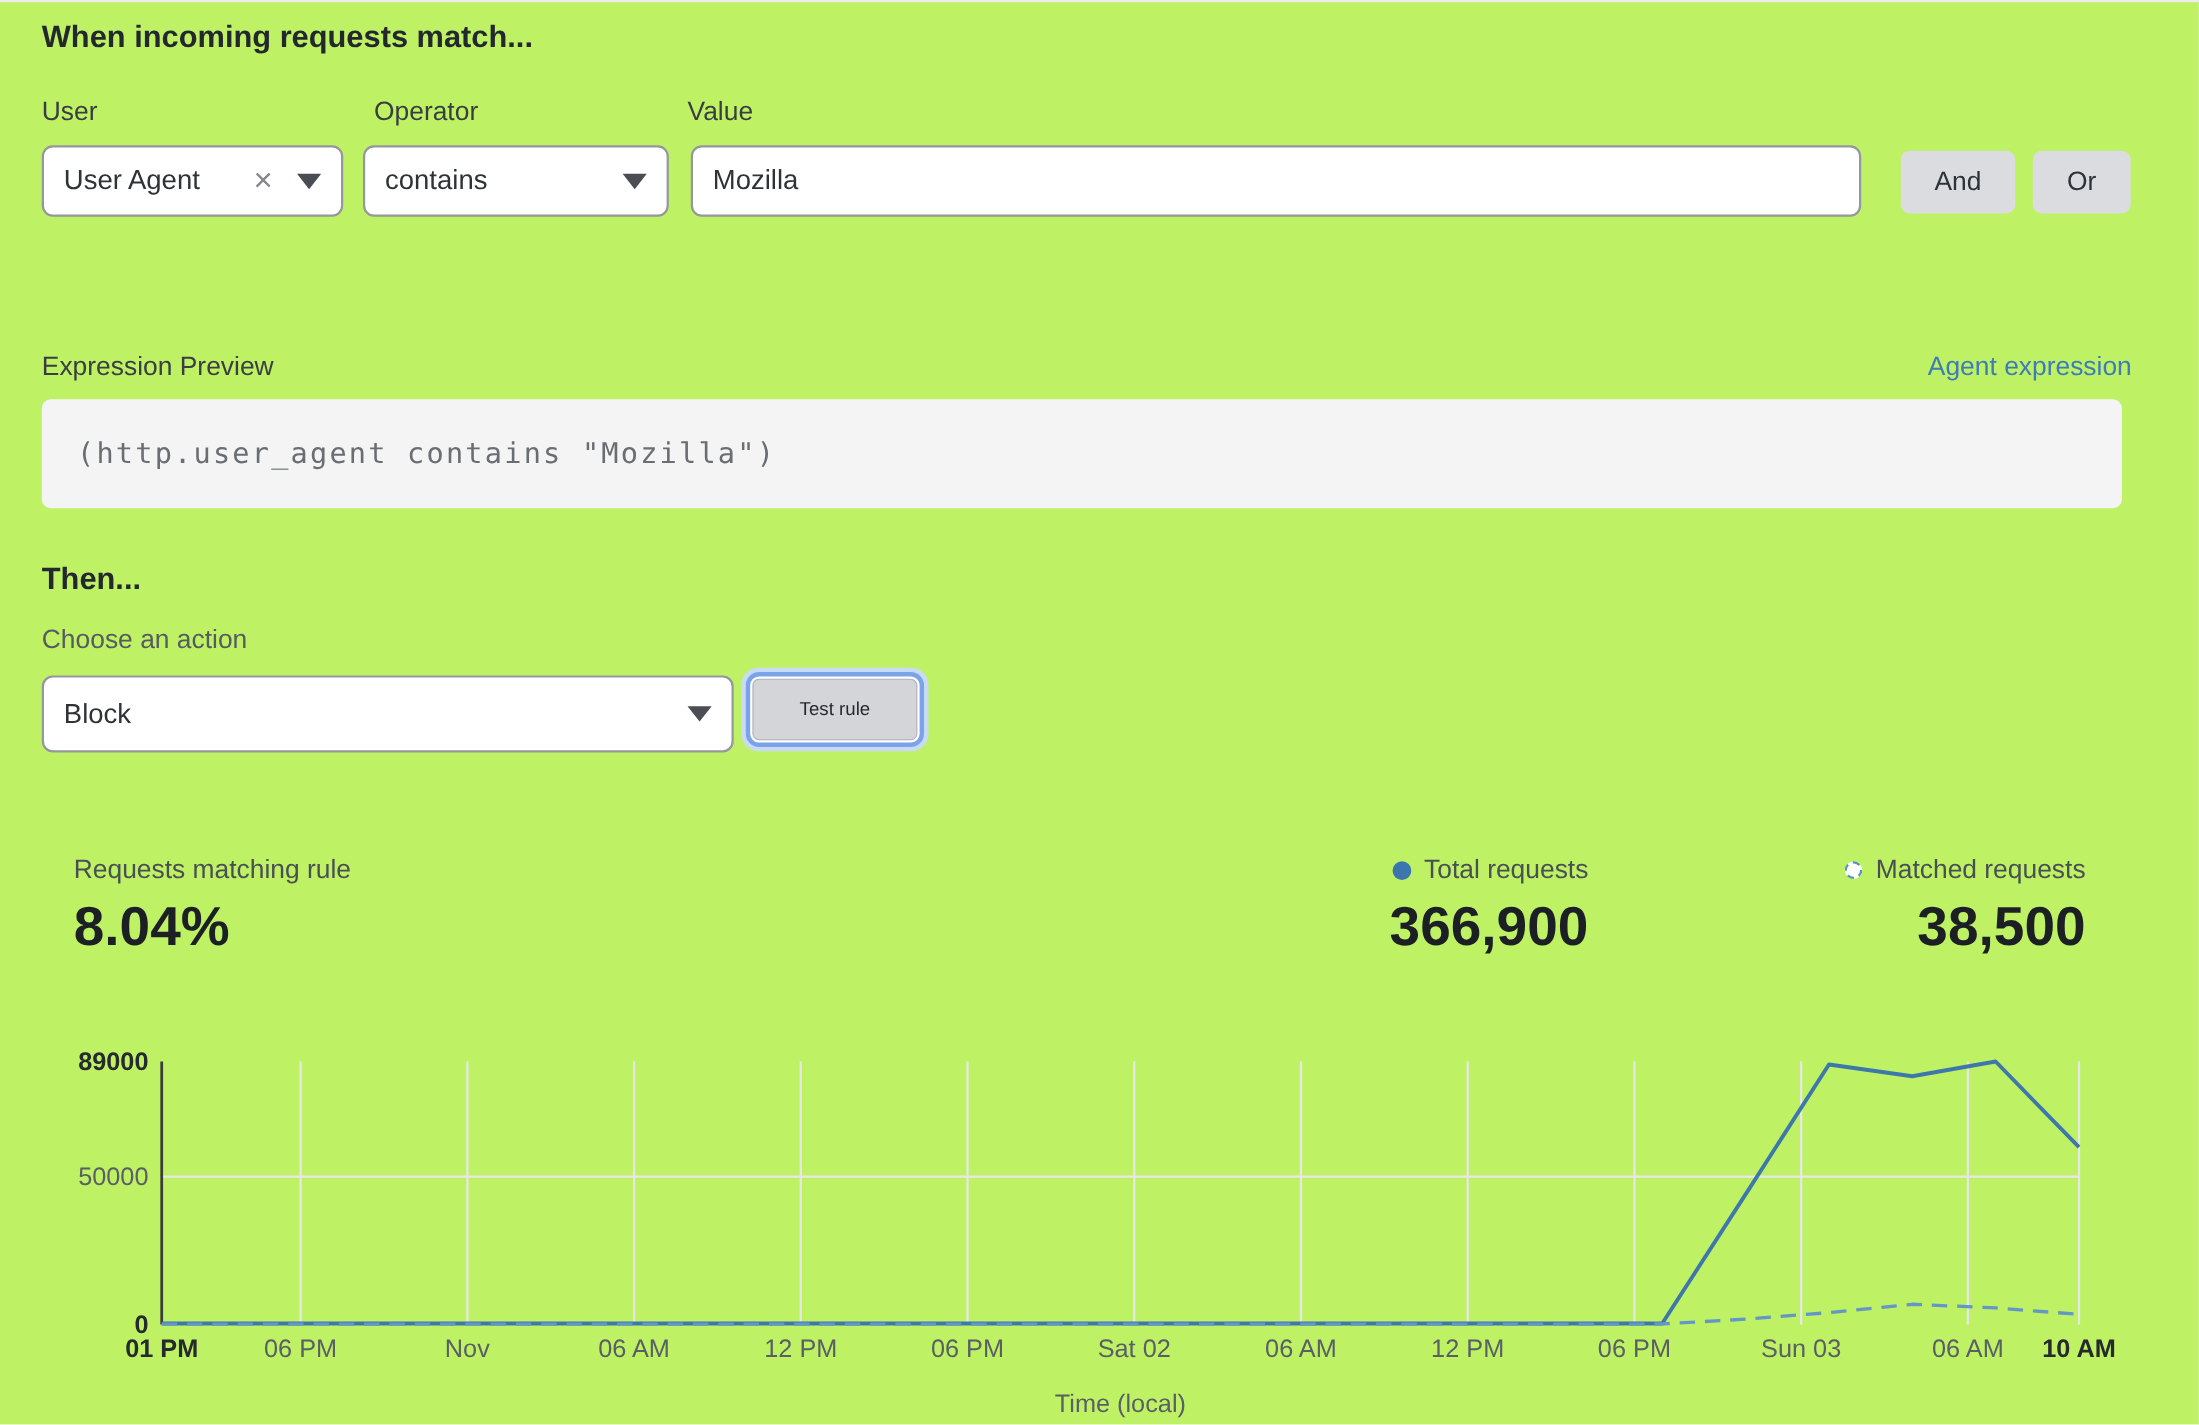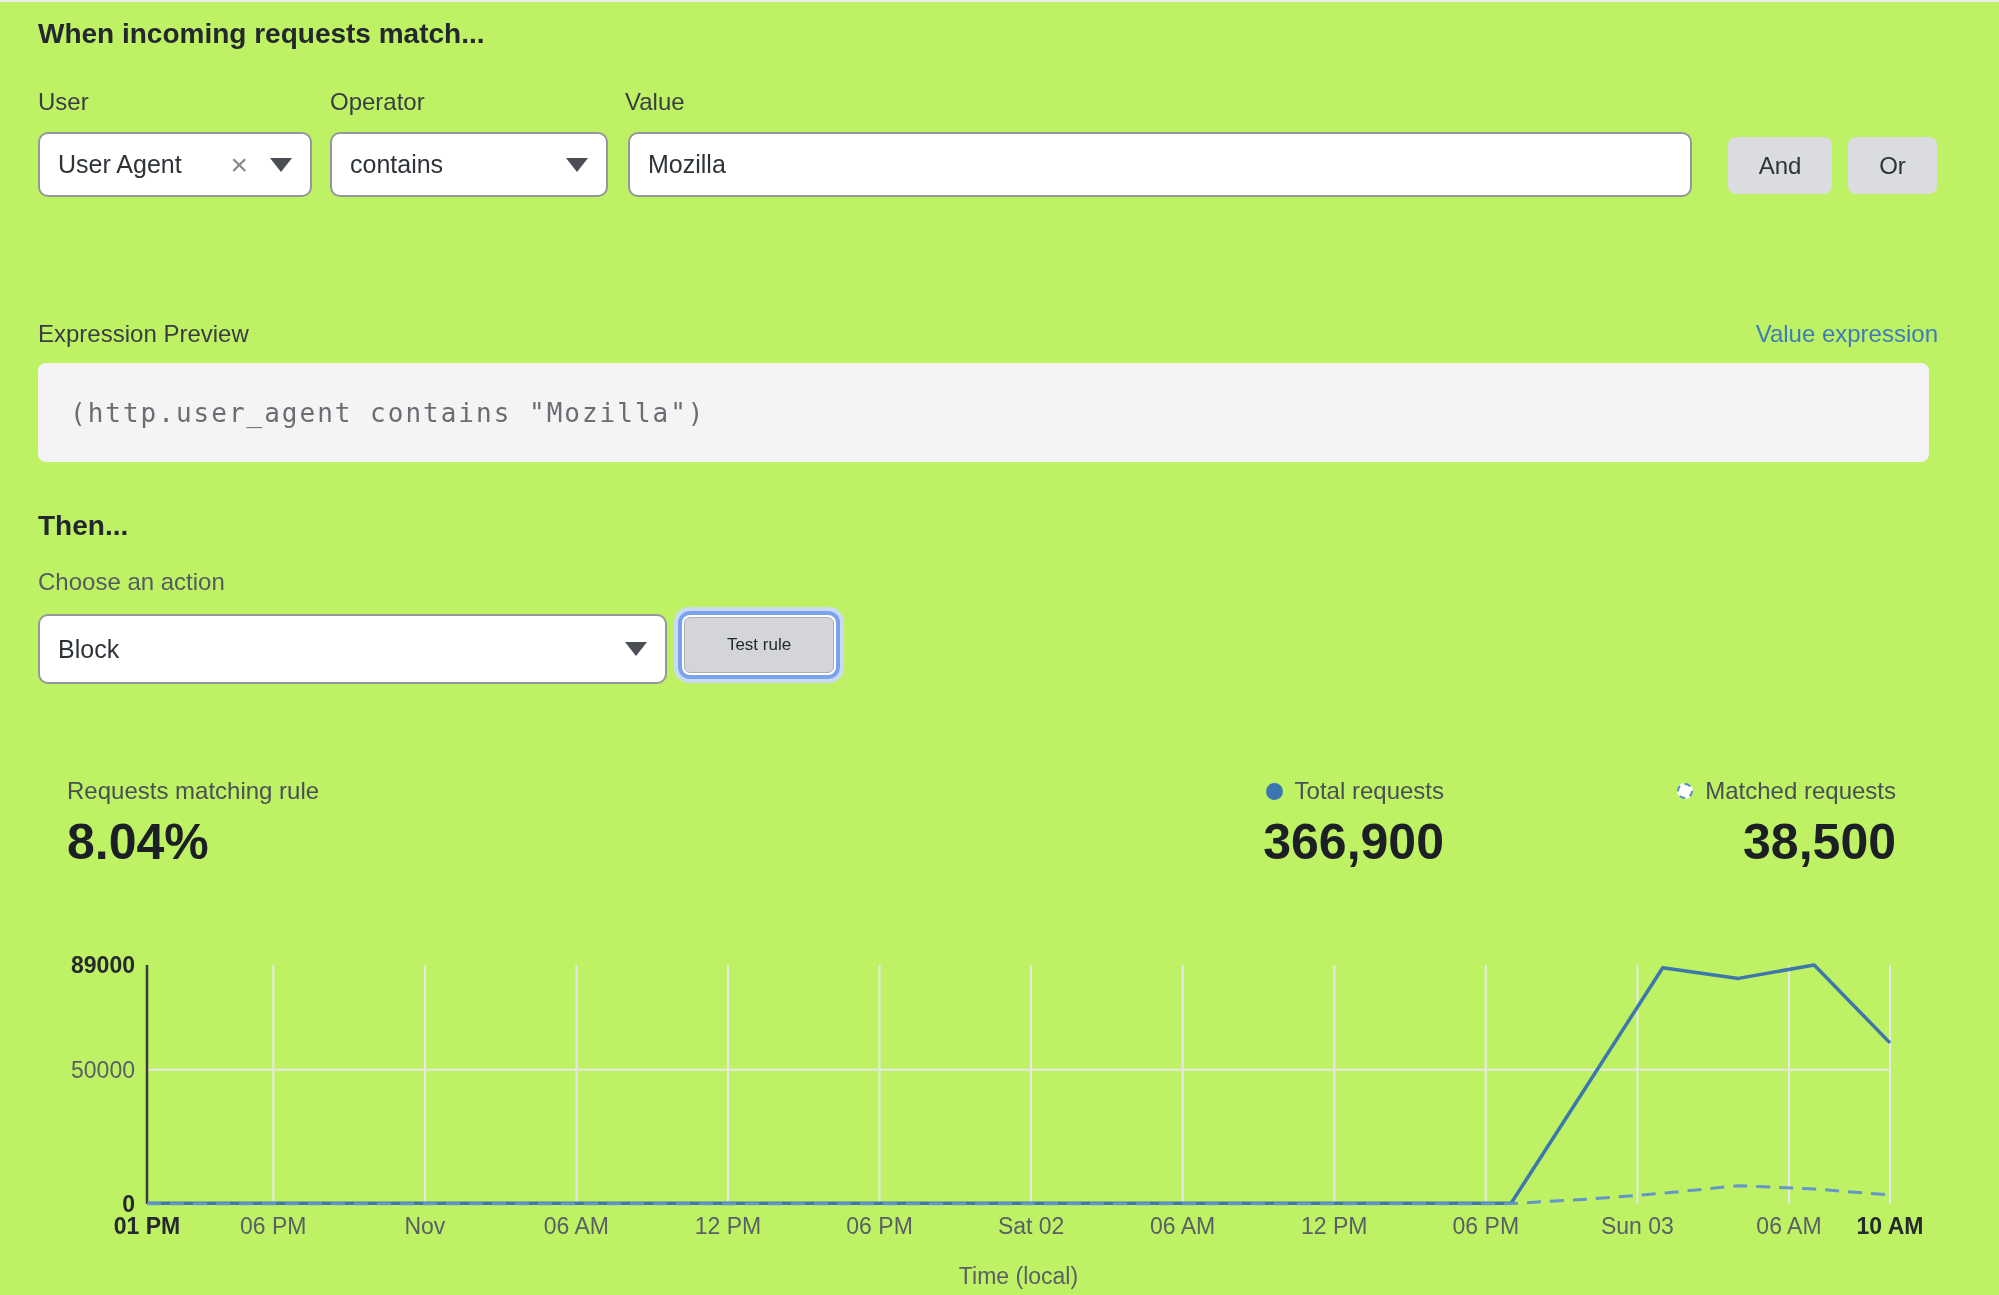--- a/index.html
+++ b/index.html
@@ -64,21 +64,21 @@
   svg text { font-family:"Liberation Sans", sans-serif; }
 </style>
 </head>
 <body>
 
 <div class="page">
 
   <div class="abs h1" style="left:38px; top:16px;">When incoming requests match...</div>
 
   <div class="abs field-label" style="left:38px; top:86px;">User</div>
-  <div class="abs field-label" style="left:330px; top:86px;">Operator</div>
+  <div class="abs field-label" style="left:340px; top:86px;">Operator</div>
   <div class="abs field-label" style="left:625px; top:86px;">Value</div>
 
   <div class="abs select" style="left:38px; top:130px; width:274px; height:65px;">
     <span class="grow">User Agent</span>
     <span class="clear-x">×</span>
     <span class="chev"></span>
   </div>
 
   <div class="abs select" style="left:330px; top:130px; width:278px; height:65px;">
     <span class="grow">contains</span>
@@ -86,21 +86,21 @@
   </div>
 
   <div class="abs text-input" style="left:628px; top:130px; width:1064px; height:65px;">
     <span>Mozilla</span>
   </div>
 
   <button class="abs gray-btn" style="left:1728px; top:135px; width:104px; height:57px;">And</button>
   <button class="abs gray-btn" style="left:1848px; top:135px; width:89px; height:57px;">Or</button>
 
   <div class="abs field-label" style="left:38px; top:318px;">Expression Preview</div>
-  <a class="abs link" style="right:61px; top:318px;">Value expression</a>
+  <a class="abs link" style="right:61px; top:318px;">Agent expression</a>
 
   <div class="abs code-box" style="left:38px; top:361px; width:1891px; height:99px;">
     <span class="code-text">(http.user_agent contains "Mozilla")</span>
   </div>
 
   <div class="abs h1" style="left:38px; top:508px;">Then...</div>
   <div class="abs muted-label" style="left:38px; top:566px;">Choose an action</div>
 
   <div class="abs select" style="left:38px; top:612px; width:629px; height:70px;">
     <span class="grow">Block</span>

